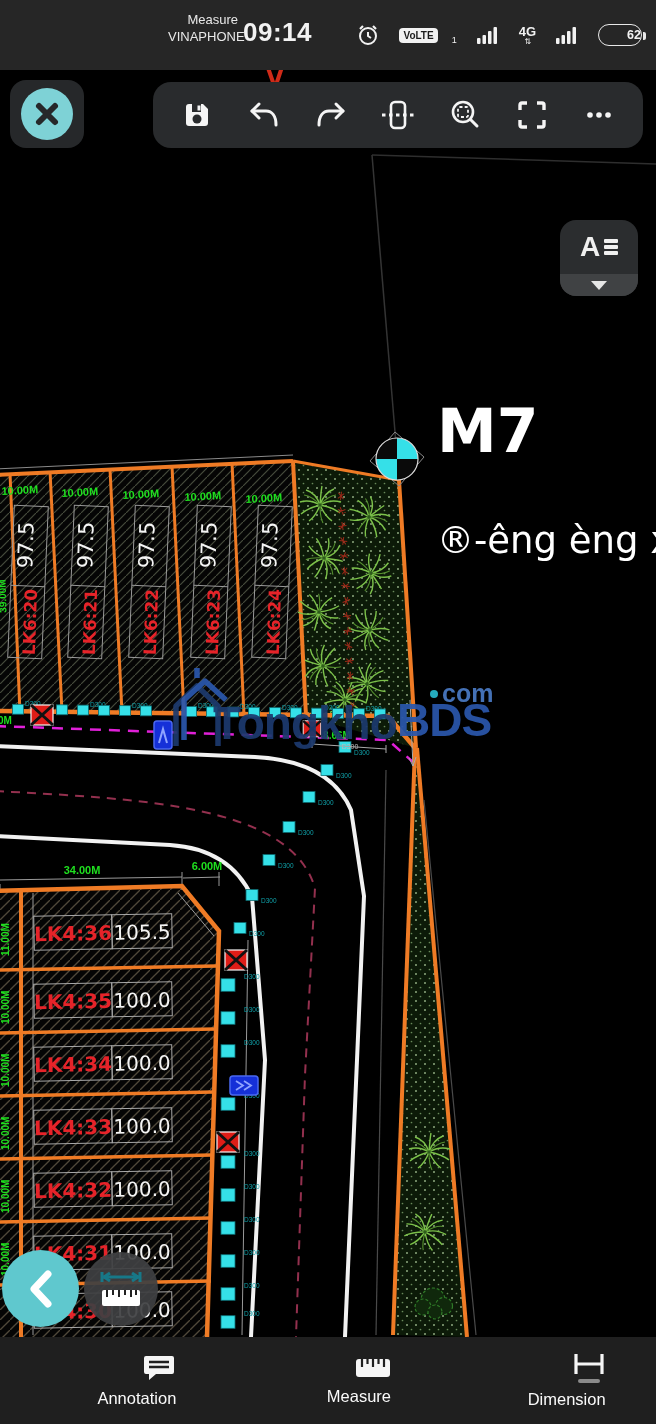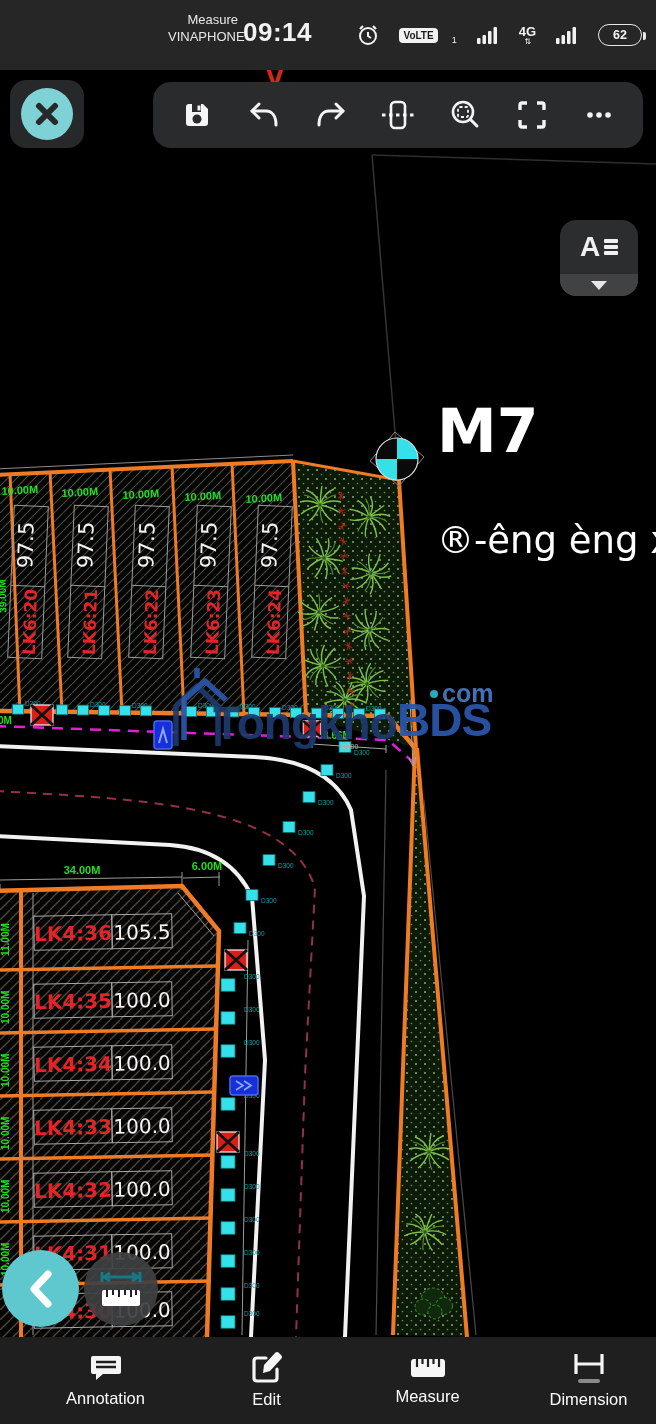--- a/index.html
+++ b/index.html
@@ -13,21 +13,21 @@
     font-size:13px;color:#e8e8e8;}
   .clock{position:absolute;left:243px;top:17px;font-size:26px;font-weight:bold;letter-spacing:0.5px;}
   .sb-right{position:absolute;right:14px;top:0;height:70px;display:flex;align-items:center;gap:19px;}
   .volte-badge{background:#f2f2f2;color:#1c1c1c;font-size:10px;font-weight:bold;
     padding:2px 4px;border-radius:4px;letter-spacing:0;}
   .volte-sub{font-size:9px;margin-left:-5px;margin-top:10px;}
   .net-4g{display:flex;flex-direction:column;align-items:center;line-height:1;}
   .net-4g .g{font-size:13px;font-weight:bold;}
   .net-4g .arr{font-size:8px;letter-spacing:-1px;}
   .battery{width:44px;height:22px;border:1.8px solid #e8e8e8;border-radius:11px;
-    display:flex;align-items:center;justify-content:center;font-size:12.5px;font-weight:bold;position:relative;}
+    display:flex;align-items:center;justify-content:flex-end;font-size:12.5px;font-weight:bold;position:relative;}
   .battery:after{content:"";position:absolute;right:-5px;top:7px;width:3px;height:8px;background:#e8e8e8;
     border-radius:0 2px 2px 0;}
   
   .close-wrap{position:absolute;left:10px;top:80px;width:74px;height:68px;background:#26282a;
     border-radius:16px;z-index:20;display:flex;align-items:center;justify-content:center;}
   .close-circle{width:52px;height:52px;border-radius:50%;background:#7ed2d6;
     display:flex;align-items:center;justify-content:center;}
   .main-toolbar{position:absolute;left:153px;top:82px;width:490px;height:66px;background:#292b2d;
     border-radius:18px;z-index:20;display:flex;align-items:center;justify-content:space-around;padding:0 10px;}
   .tb-btn{width:44px;height:50px;display:flex;align-items:center;justify-content:center;}
@@ -41,21 +41,21 @@
   .astyle .strip .tri{width:0;height:0;border-left:8px solid transparent;border-right:8px solid transparent;
     border-top:9px solid #e6e6e6;}
   
   .fab-back{position:absolute;left:2px;top:1250px;width:77px;height:77px;border-radius:50%;
     background:#5fc8ce;z-index:22;display:flex;align-items:center;justify-content:center;}
   .fab-ruler{position:absolute;left:84px;top:1252px;width:74px;height:74px;border-radius:50%;
     background:rgba(62,64,66,0.93);z-index:22;display:flex;align-items:center;justify-content:center;}
   
   .bottombar{position:absolute;left:0;bottom:0;width:656px;height:87px;background:#1f1f1f;
     z-index:30;display:flex;align-items:stretch;justify-content:space-around;padding:0 6px;}
-  .bb-item{display:flex;flex-direction:column;align-items:center;justify-content:center;gap:6px;
+  .bb-item{display:flex;flex-direction:column;align-items:flex-end;justify-content:center;gap:6px;
     color:#fafafa;min-width:88px;margin-left:38px;}
   .bb-item .lbl{font-size:16.5px;}
   .canvas-svg{position:absolute;left:0;top:0;z-index:1;}
 </style>
 </head>
 <body>
 
 <div class="screen">
 
   <svg class="canvas-svg" width="656" height="1424" viewBox="0 0 656 1424">
@@ -578,27 +578,20 @@
 
   <div class="bottombar">
     <div class="bb-item">
       <svg width="34" height="30" viewBox="0 0 34 30">
         <path d="M4 3 H30 Q32 3 32 5 V19 Q32 21 30 21 H14 L7 27 V21 H4 Q2 21 2 19 V5 Q2 3 4 3 Z" fill="#f5f5f5"></path>
         <path d="M7 9 H27 M7 14 H27" stroke="#1f1f1f" stroke-width="2.4"></path>
       </svg>
       <span class="lbl">Annotation</span>
     </div>
     <div class="bb-item">
-      <svg width="32" height="32" viewBox="0 0 32 32">
-        <path d="M26 17 V26 Q26 29 23 29 H6 Q3 29 3 26 V9 Q3 6 6 6 H15" stroke="#f5f5f5" stroke-width="3.2" fill="none" stroke-linecap="round"></path>
-        <path d="M13 13 L24 1 Q26 -1 28 1 L30 3 Q32 5 30 7 L19 19 L12 21 Z" fill="#f5f5f5"></path>
-      </svg>
-      <span class="lbl">Edit</span>
-    </div>
-    <div class="bb-item">
       <svg width="36" height="26" viewBox="0 0 36 26">
         <rect x="1" y="4" width="34" height="18" rx="3" fill="#f5f5f5"></rect>
         <g stroke="#1f1f1f" stroke-width="2.2">
           <path d="M7 4 V12"></path>
             <path d="M12.5 4 V9"></path>
             <path d="M18 4 V12"></path>
             <path d="M23.5 4 V9"></path>
             <path d="M29 4 V12"></path>
         </g>
       </svg>

